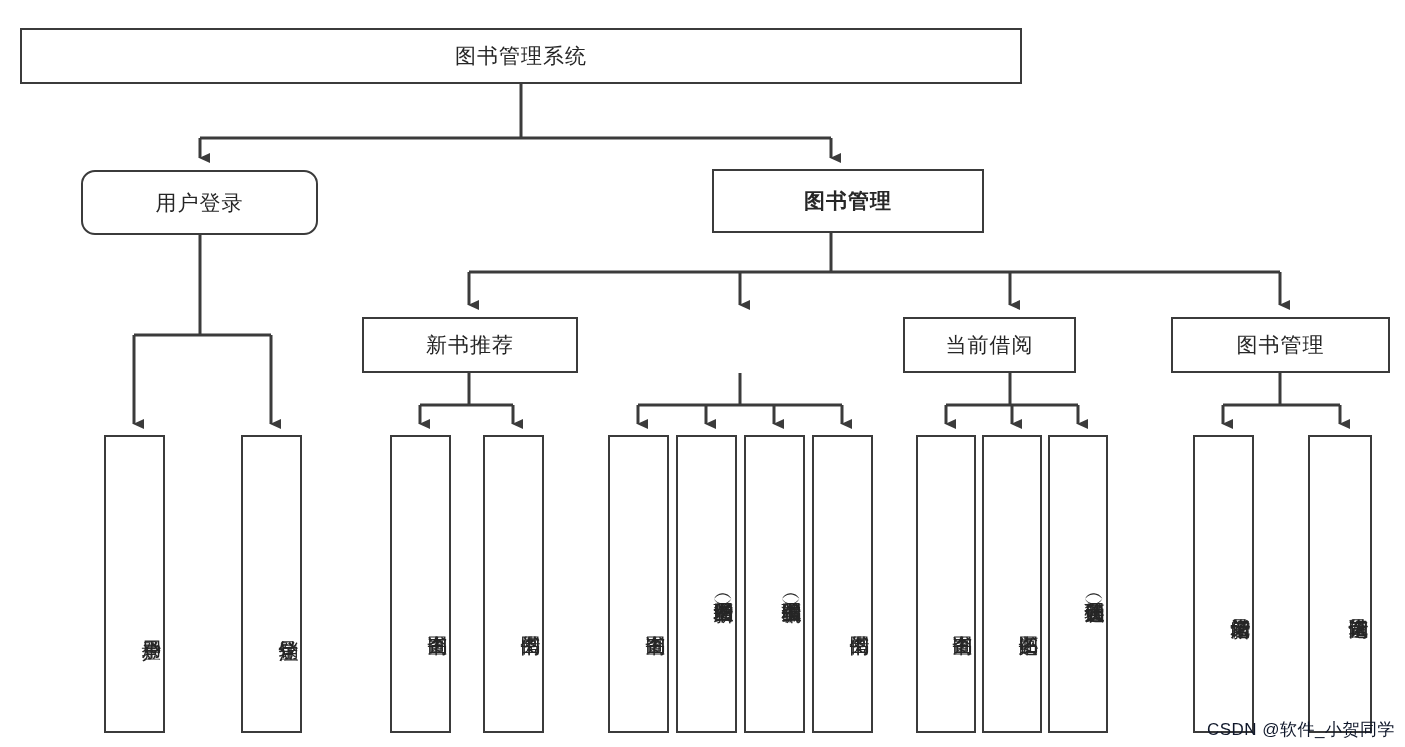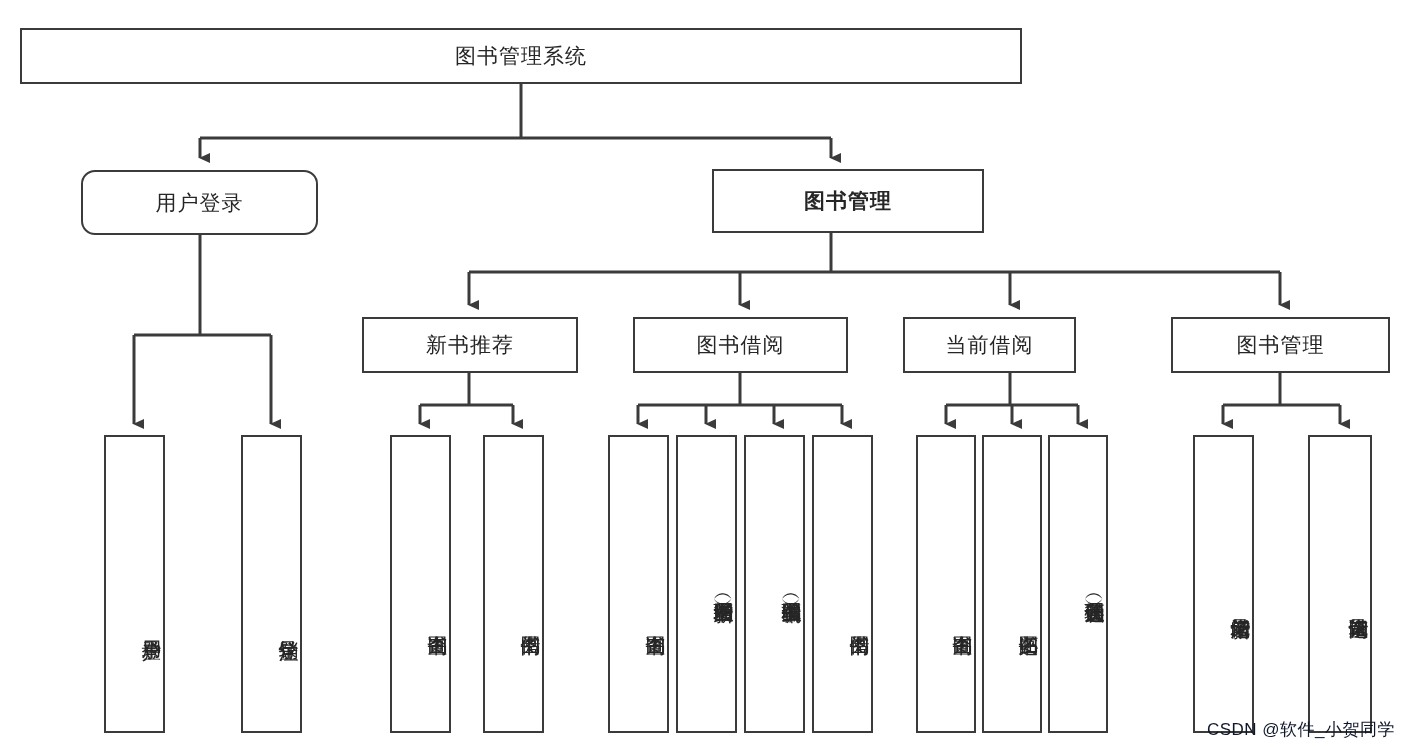--- a/index.html
+++ b/index.html
@@ -77,23 +77,20 @@
   <div class="node h" style="left:81px;top:170px;width:237px;height:65px;border-radius:14px;">
     <span>用户登录</span>
   </div>
   <div class="node h" style="left:712px;top:169px;width:272px;height:64px;font-weight:bold;">
     <span>图书管理</span>
   </div>
 
   <div class="node h" style="left:362px;top:317px;width:216px;height:56px;justify-content:center;">
     <span>新书推荐</span>
   </div>
-  <div class="node h" style="left:633px;top:317px;width:215px;height:56px;">
-    <span>图书借阅</span>
-  </div>
   <div class="node h" style="left:903px;top:317px;width:173px;height:56px;">
     <span>当前借阅</span>
   </div>
   <div class="node h" style="left:1171px;top:317px;width:219px;height:56px;">
     <span>图书管理</span>
   </div>
 
   <div class="node v" style="left:104px;top:435px;width:61px;height:298px;padding-top:82px;">
     <span>用户登录</span>
   </div>

